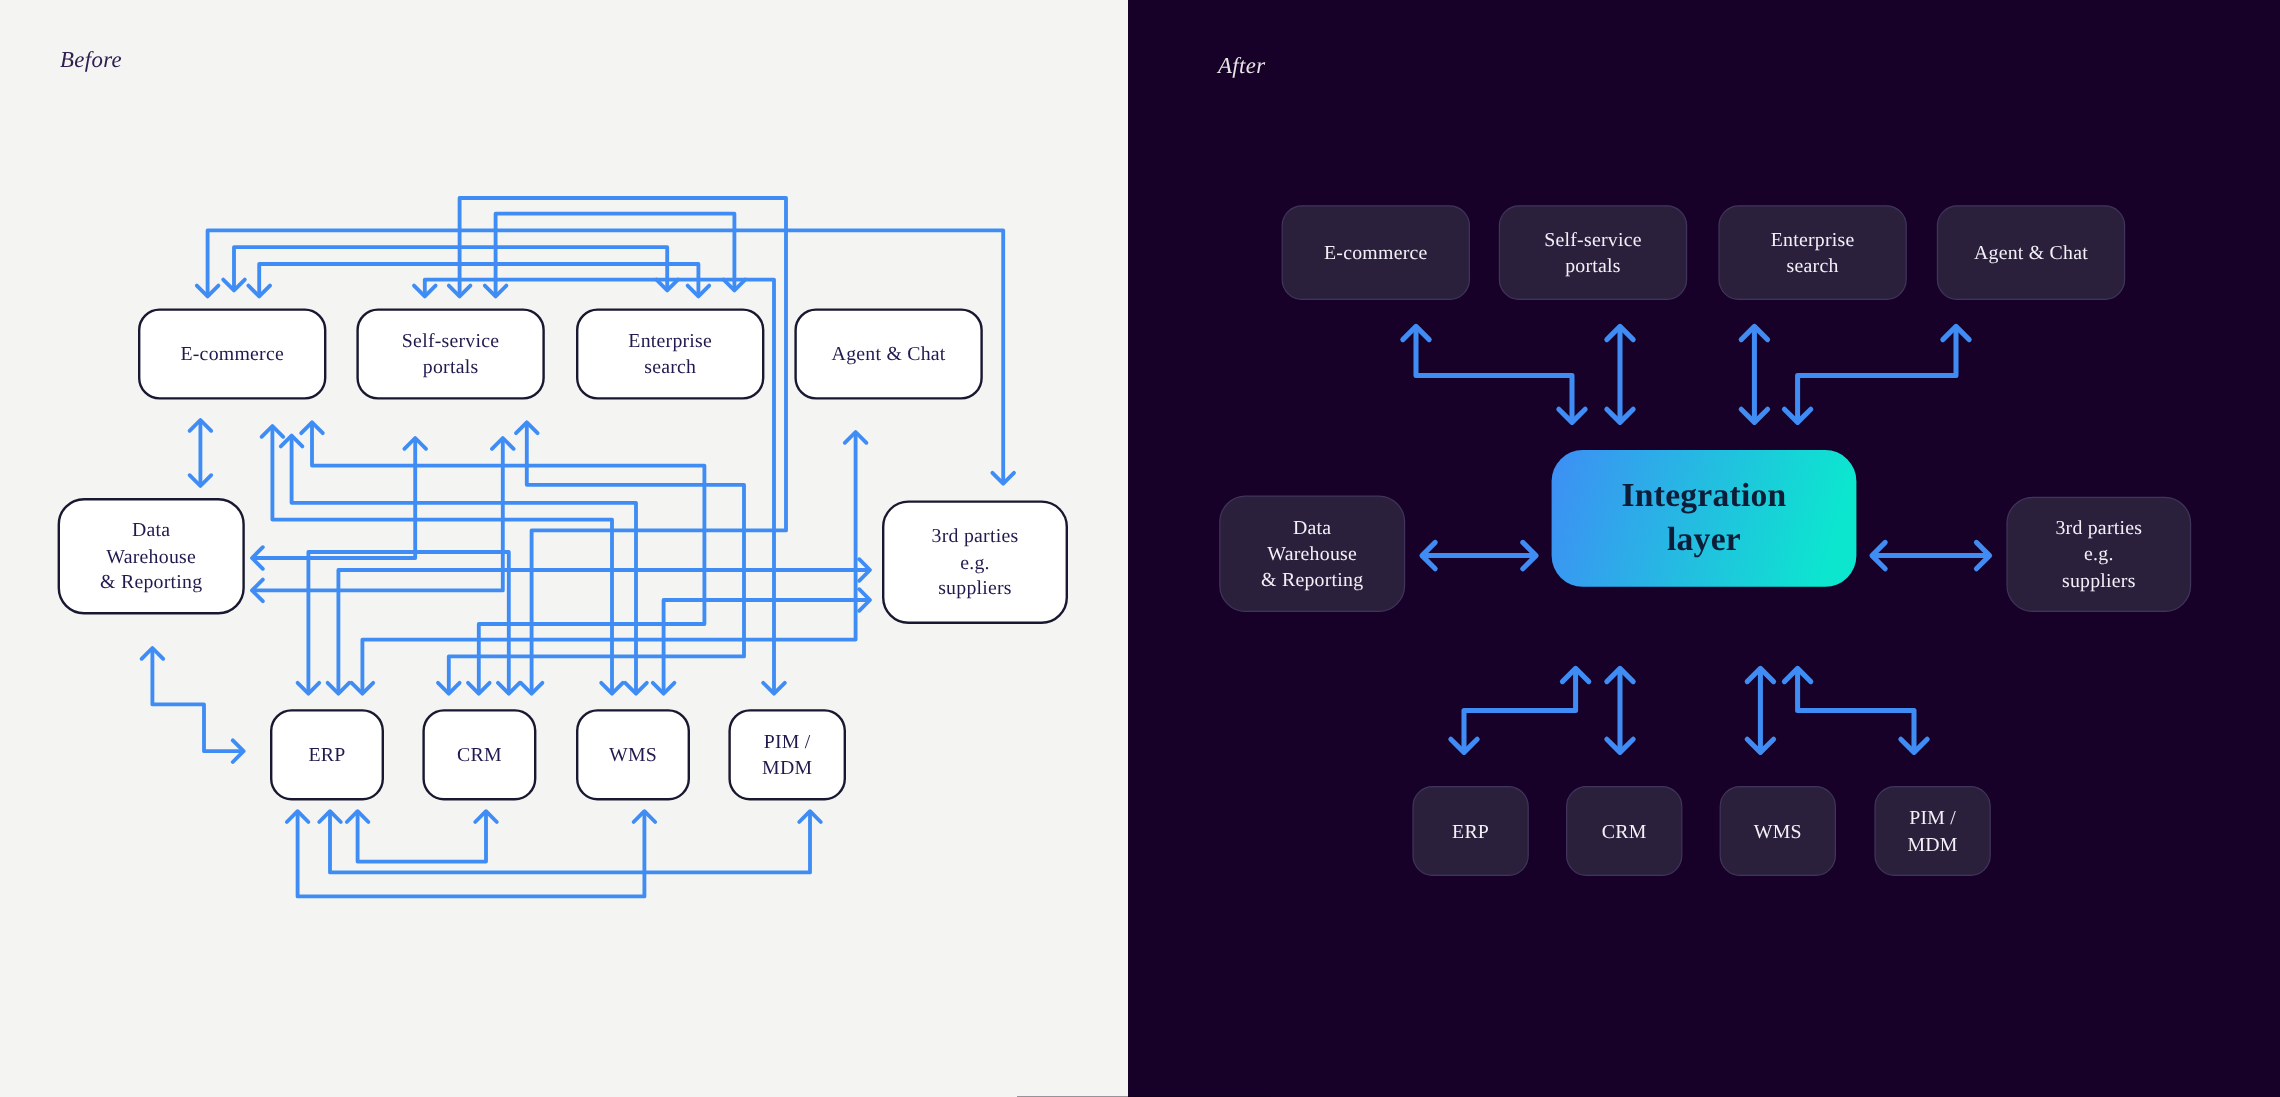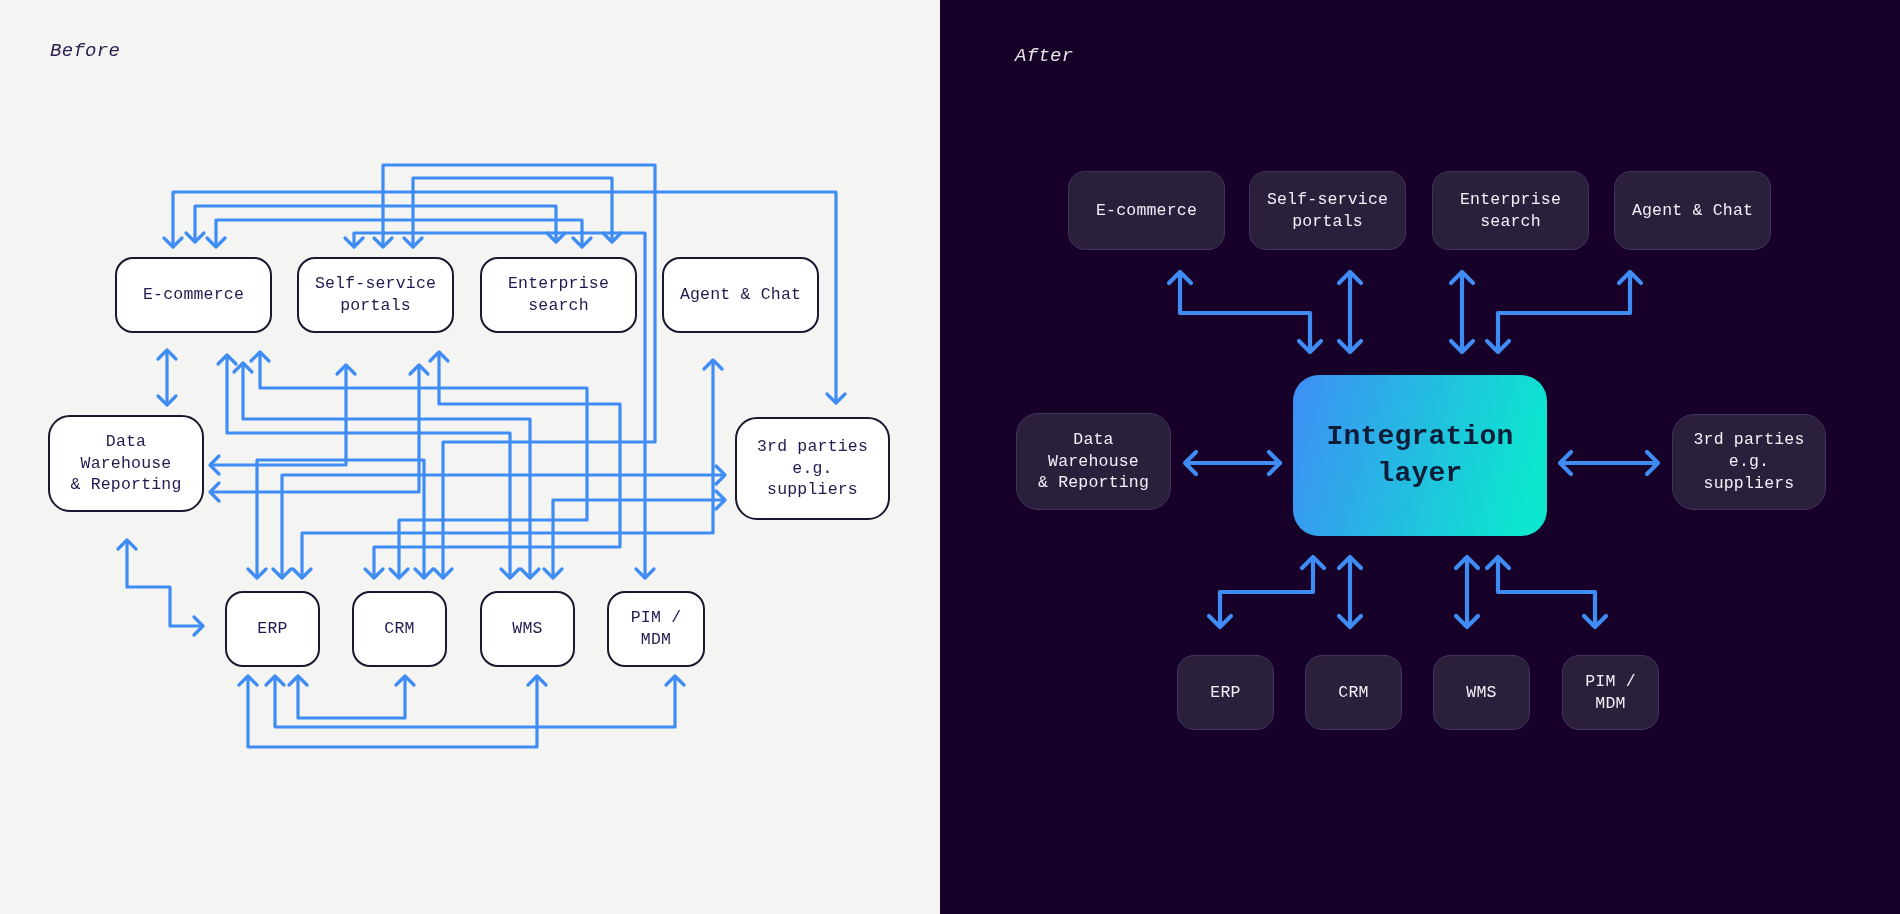--- a/index.html
+++ b/index.html
@@ -6,21 +6,21 @@
     --arrow:#3f8df4;
     --before-bg:#f4f4f2;
     --after-bg:#170128;
     --ig1:#3e8ef5;
     --ig2:#0ce6cf;
   }
   *{margin:0;padding:0;box-sizing:border-box;}
   html,body{background:#0d0015;}
   .canvas{
     position:relative;width:1900px;height:914px;overflow:hidden;
-    font-family:Liberation Mono, monospace;
+    font-family:Liberation Serif, serif;
   }
   .panel{position:absolute;top:0;height:914px;}
   .panel.before{left:0;width:940px;background:var(--before-bg);}
   .panel.after{left:940px;width:960px;background:var(--after-bg);}
   .panel-label{
     position:absolute;font-style:italic;font-size:19px;letter-spacing:.3px;
     font-weight:500;
   }
   .before-label{left:50px;top:40px;color:#2f2050;}
   .after-label{left:75px;top:45px;color:#e5e5e5;}
@@ -129,21 +129,21 @@
 
   <div class="node a" style="left:1068px;top:171px;width:157px;height:79px">E-commerce</div>
   <div class="node a" style="left:1249px;top:171px;width:157px;height:79px">Self-service
 portals</div>
   <div class="node a" style="left:1432px;top:171px;width:157px;height:79px">Enterprise
 search</div>
   <div class="node a" style="left:1614px;top:171px;width:157px;height:79px">Agent &amp; Chat</div>
   <div class="node a" style="left:1016px;top:413px;width:155px;height:97px;border-radius:22px">Data
 Warehouse
 &amp; Reporting</div>
-  <div class="node a integration" style="left:1293px;top:375px;width:254px;height:161px">Integration
+  <div class="node a integration" style="left:1293px;top:375px;width:254px;height:114px">Integration
 layer</div>
   <div class="node a" style="left:1672px;top:414px;width:154px;height:96px;border-radius:22px">3rd parties
 e.g.
 suppliers</div>
   <div class="node a" style="left:1177px;top:655px;width:97px;height:75px">ERP</div>
   <div class="node a" style="left:1305px;top:655px;width:97px;height:75px">CRM</div>
   <div class="node a" style="left:1433px;top:655px;width:97px;height:75px">WMS</div>
   <div class="node a" style="left:1562px;top:655px;width:97px;height:75px">PIM /
 MDM</div>
 

